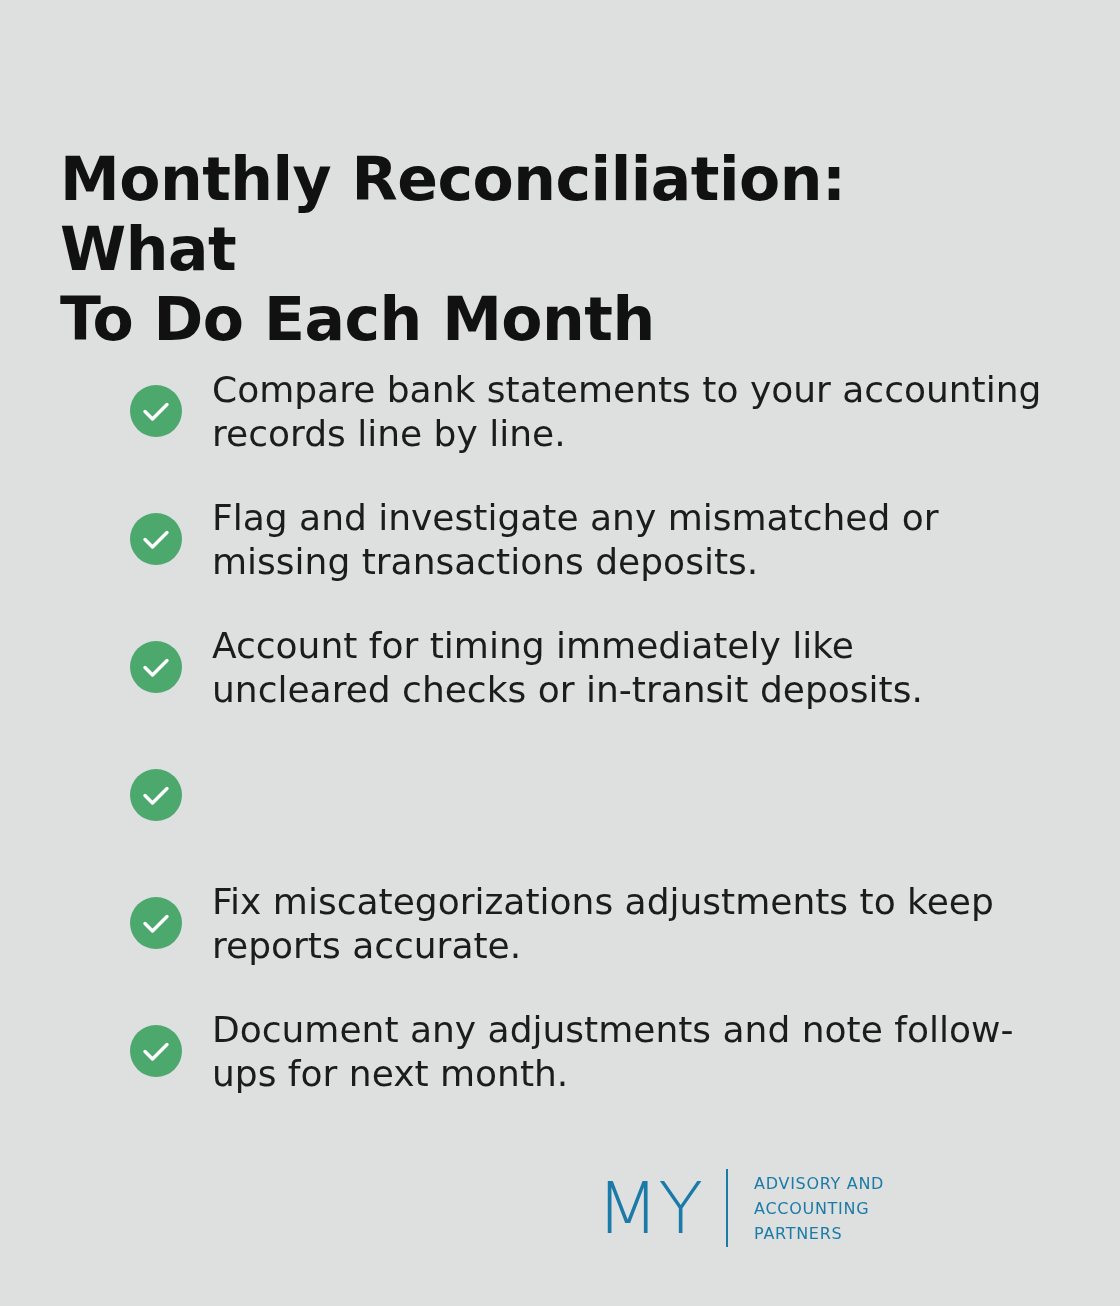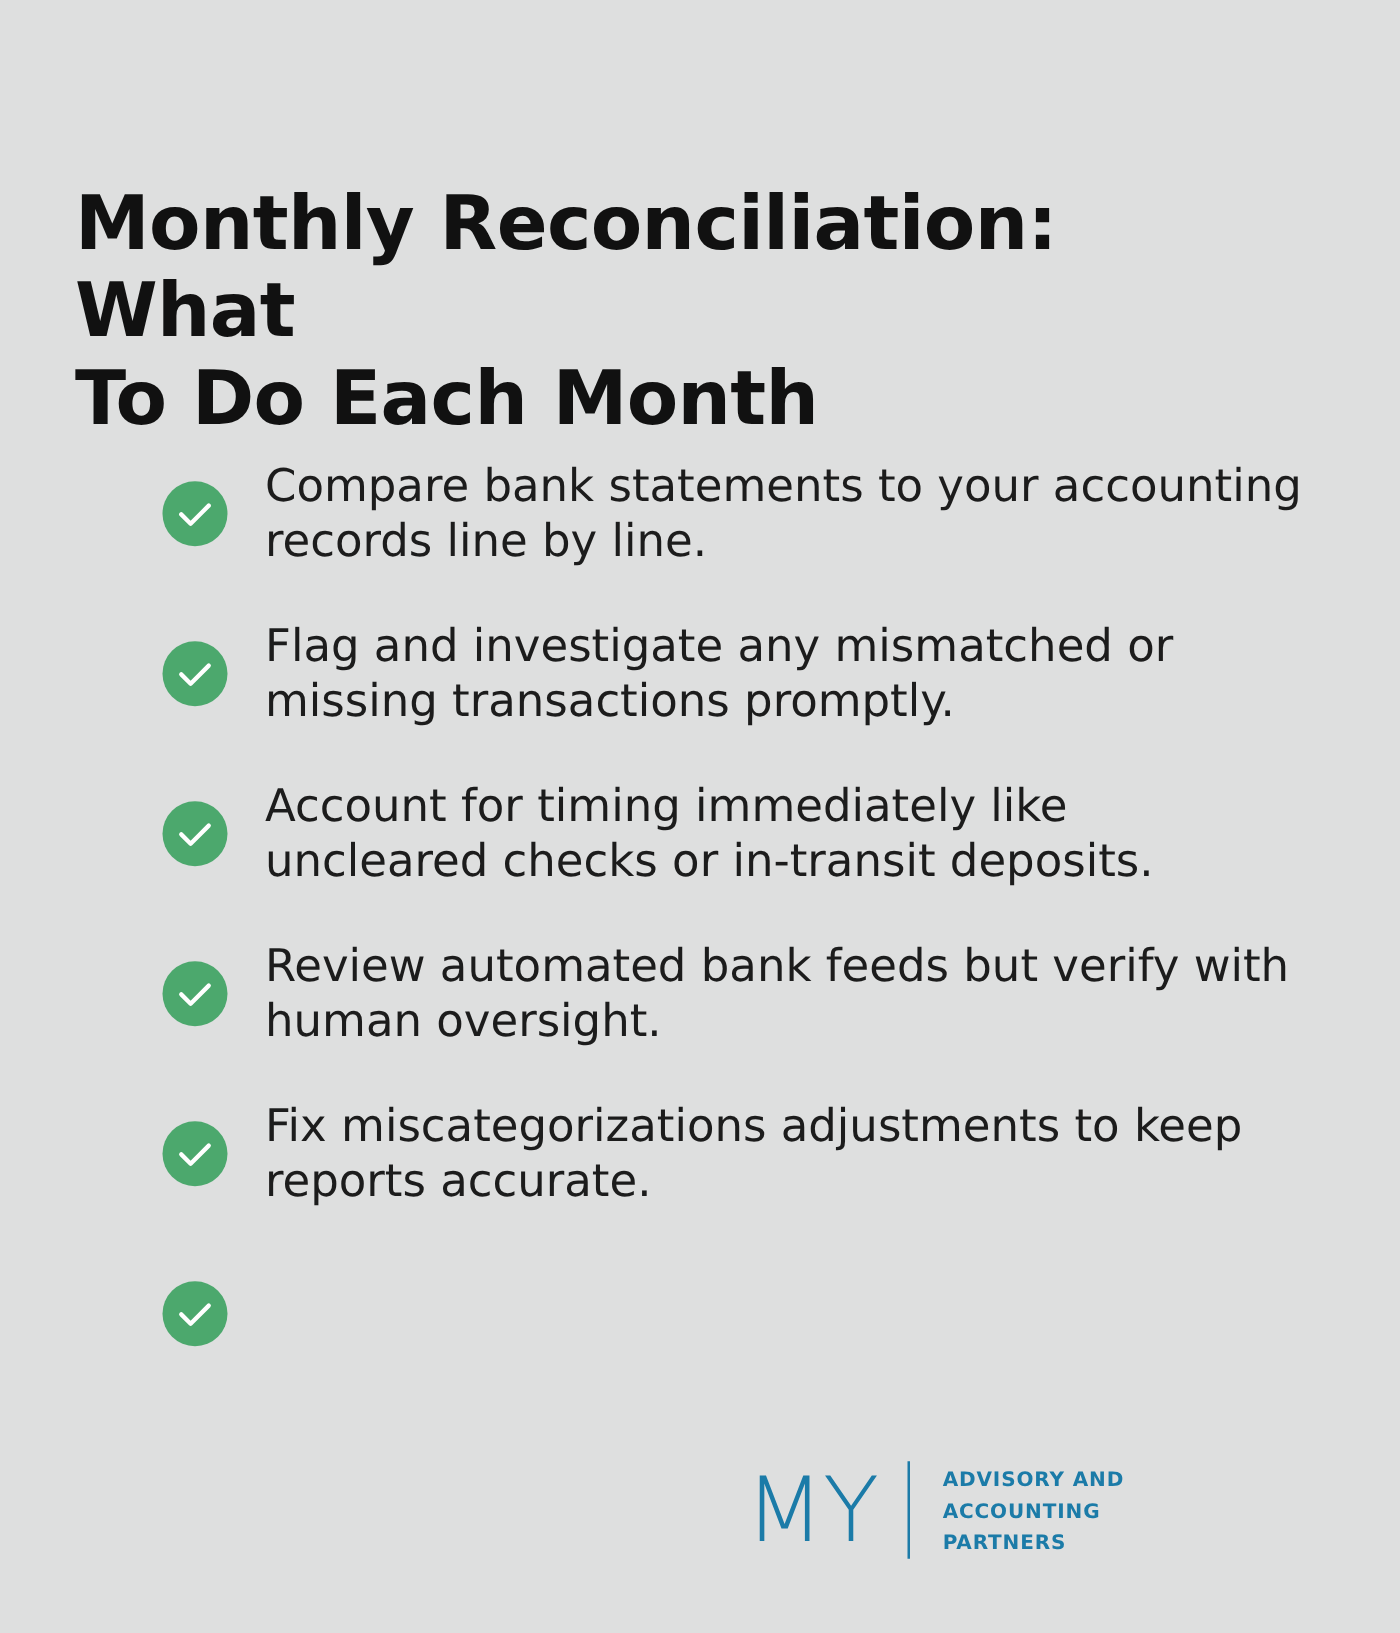--- a/index.html
+++ b/index.html
@@ -119,21 +119,21 @@
     flex: none;
   }
 
   #logo-tagline {
     font-family: "DejaVu Sans", sans-serif;
     font-size: 16px;
     line-height: 25px;
     letter-spacing: 0.7px;
     color: #1b7ba8;
     white-space: pre-line;
-    font-weight: bold;
+    font-weight: normal;
   }
 </style>
 </head>
 <body>
 
 <div id="canvas">
 
   <h1 id="page-title">Monthly Reconciliation: What
 To Do Each Month</h1>
 
@@ -147,56 +147,56 @@
       </span>
       <span class="check-text">Compare bank statements to your accounting records line by line.</span>
     </div>
 
     <div class="check-item">
       <span class="check-icon">
         <svg viewBox="0 0 52 52" xmlns="http://www.w3.org/2000/svg">
           <path d="M15 26.5 L22.5 34 L37 19.5" fill="none" stroke="#ffffff" stroke-width="3.4" stroke-linecap="round" stroke-linejoin="round"></path>
         </svg>
       </span>
-      <span class="check-text">Flag and investigate any mismatched or missing transactions promptly.</span>
+      <span class="check-text">Flag and investigate any mismatched or missing transactions deposits.</span>
     </div>
 
     <div class="check-item">
       <span class="check-icon">
         <svg viewBox="0 0 52 52" xmlns="http://www.w3.org/2000/svg">
           <path d="M15 26.5 L22.5 34 L37 19.5" fill="none" stroke="#ffffff" stroke-width="3.4" stroke-linecap="round" stroke-linejoin="round"></path>
         </svg>
       </span>
       <span class="check-text">Account for timing immediately like uncleared checks or in-transit deposits.</span>
     </div>
 
     <div class="check-item">
       <span class="check-icon">
         <svg viewBox="0 0 52 52" xmlns="http://www.w3.org/2000/svg">
           <path d="M15 26.5 L22.5 34 L37 19.5" fill="none" stroke="#ffffff" stroke-width="3.4" stroke-linecap="round" stroke-linejoin="round"></path>
         </svg>
       </span>
-      <span class="check-text">Review automated bank feeds but verify with human oversight.</span>
     </div>
 
     <div class="check-item">
       <span class="check-icon">
         <svg viewBox="0 0 52 52" xmlns="http://www.w3.org/2000/svg">
           <path d="M15 26.5 L22.5 34 L37 19.5" fill="none" stroke="#ffffff" stroke-width="3.4" stroke-linecap="round" stroke-linejoin="round"></path>
         </svg>
       </span>
       <span class="check-text">Fix miscategorizations adjustments to keep reports accurate.</span>
     </div>
 
     <div class="check-item">
       <span class="check-icon">
         <svg viewBox="0 0 52 52" xmlns="http://www.w3.org/2000/svg">
           <path d="M15 26.5 L22.5 34 L37 19.5" fill="none" stroke="#ffffff" stroke-width="3.4" stroke-linecap="round" stroke-linejoin="round"></path>
         </svg>
       </span>
+      <span class="check-text">Document any adjustments and note follow-ups for next month.</span>
     </div>
 
   </div>
 
   <div id="footer-logo">
     <div id="logo-wordmark">
       <span id="logo-my">MY</span>
     </div>
     <div id="logo-divider"></div>
     <div id="logo-tagline">ADVISORY AND

